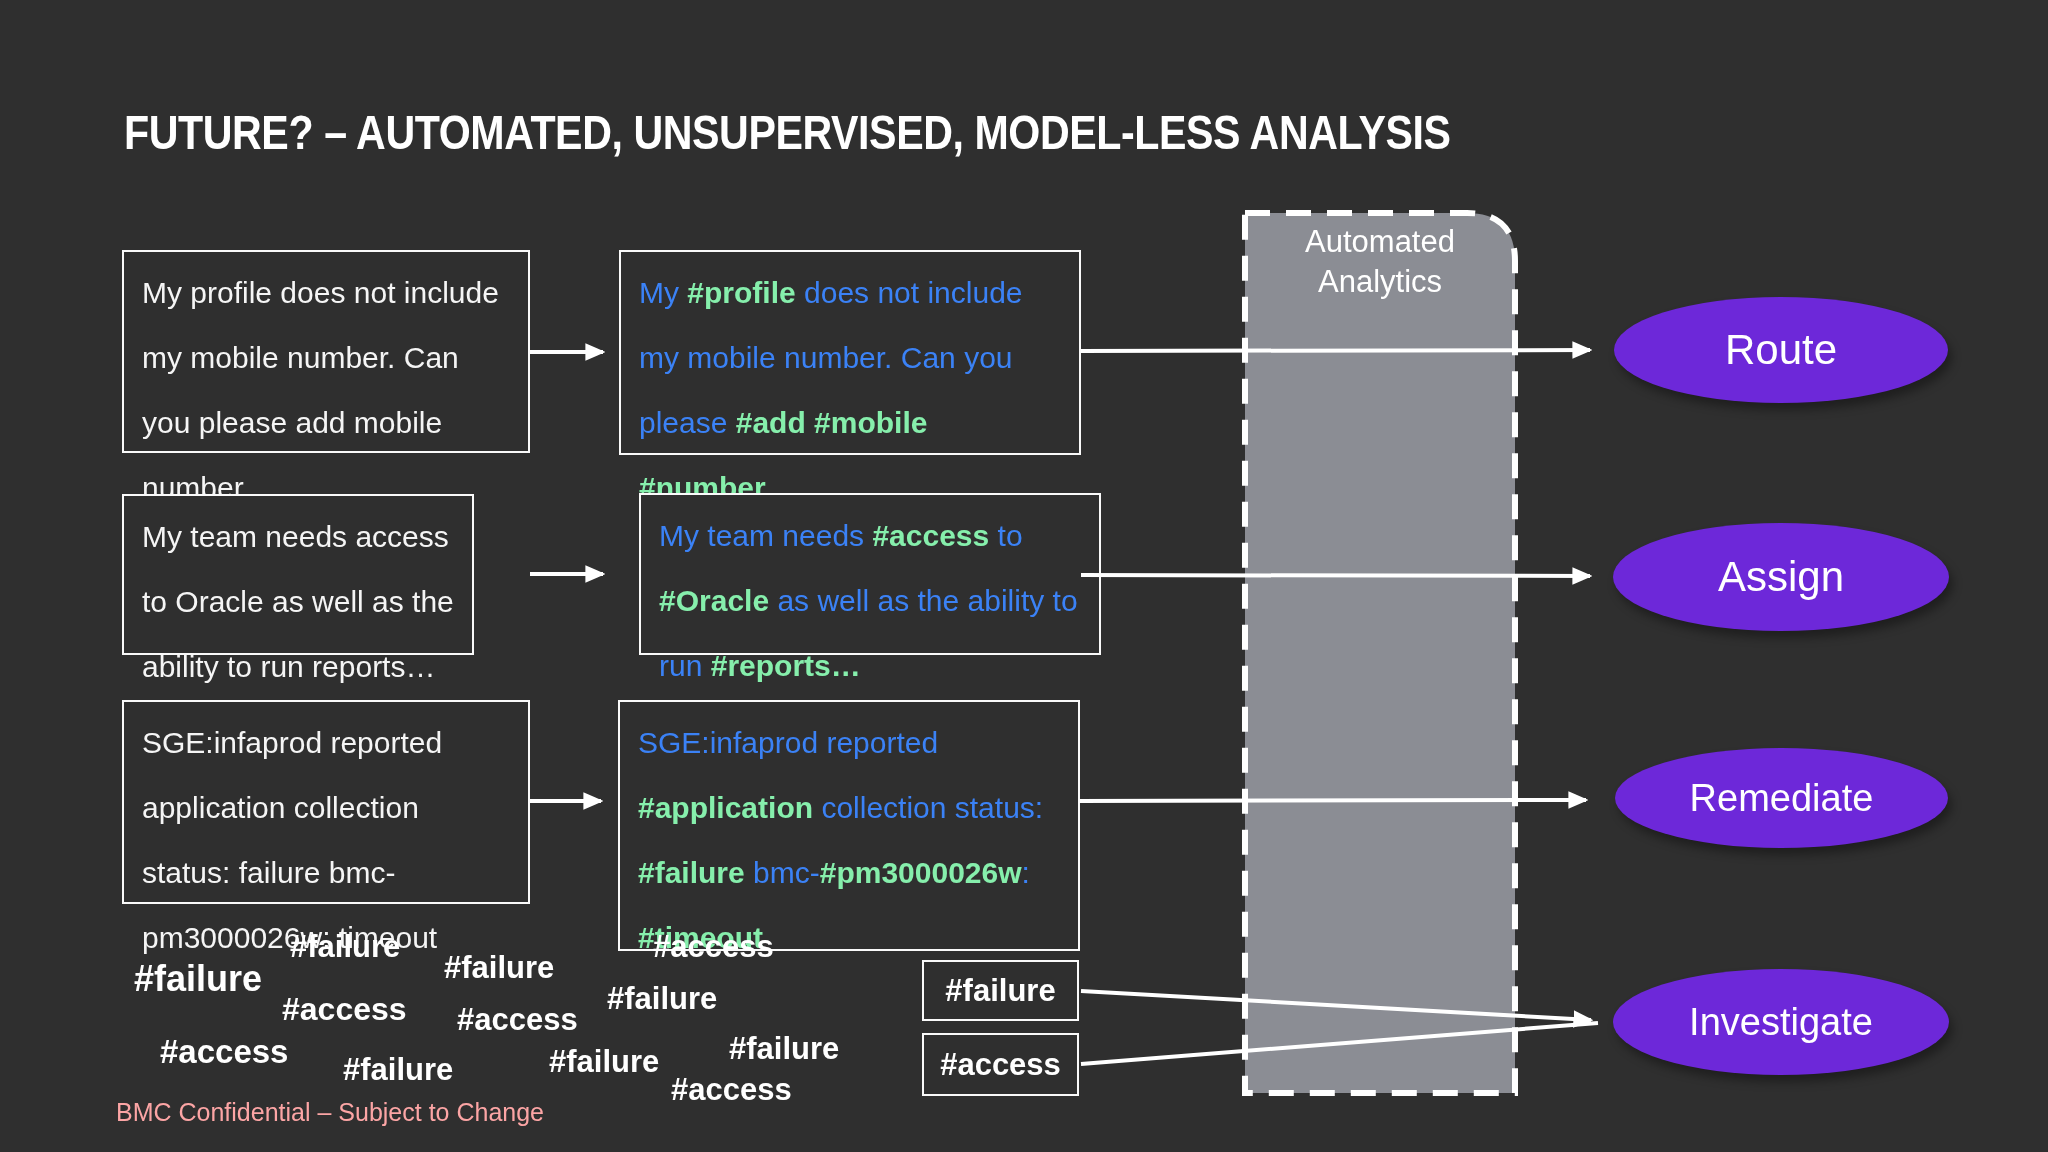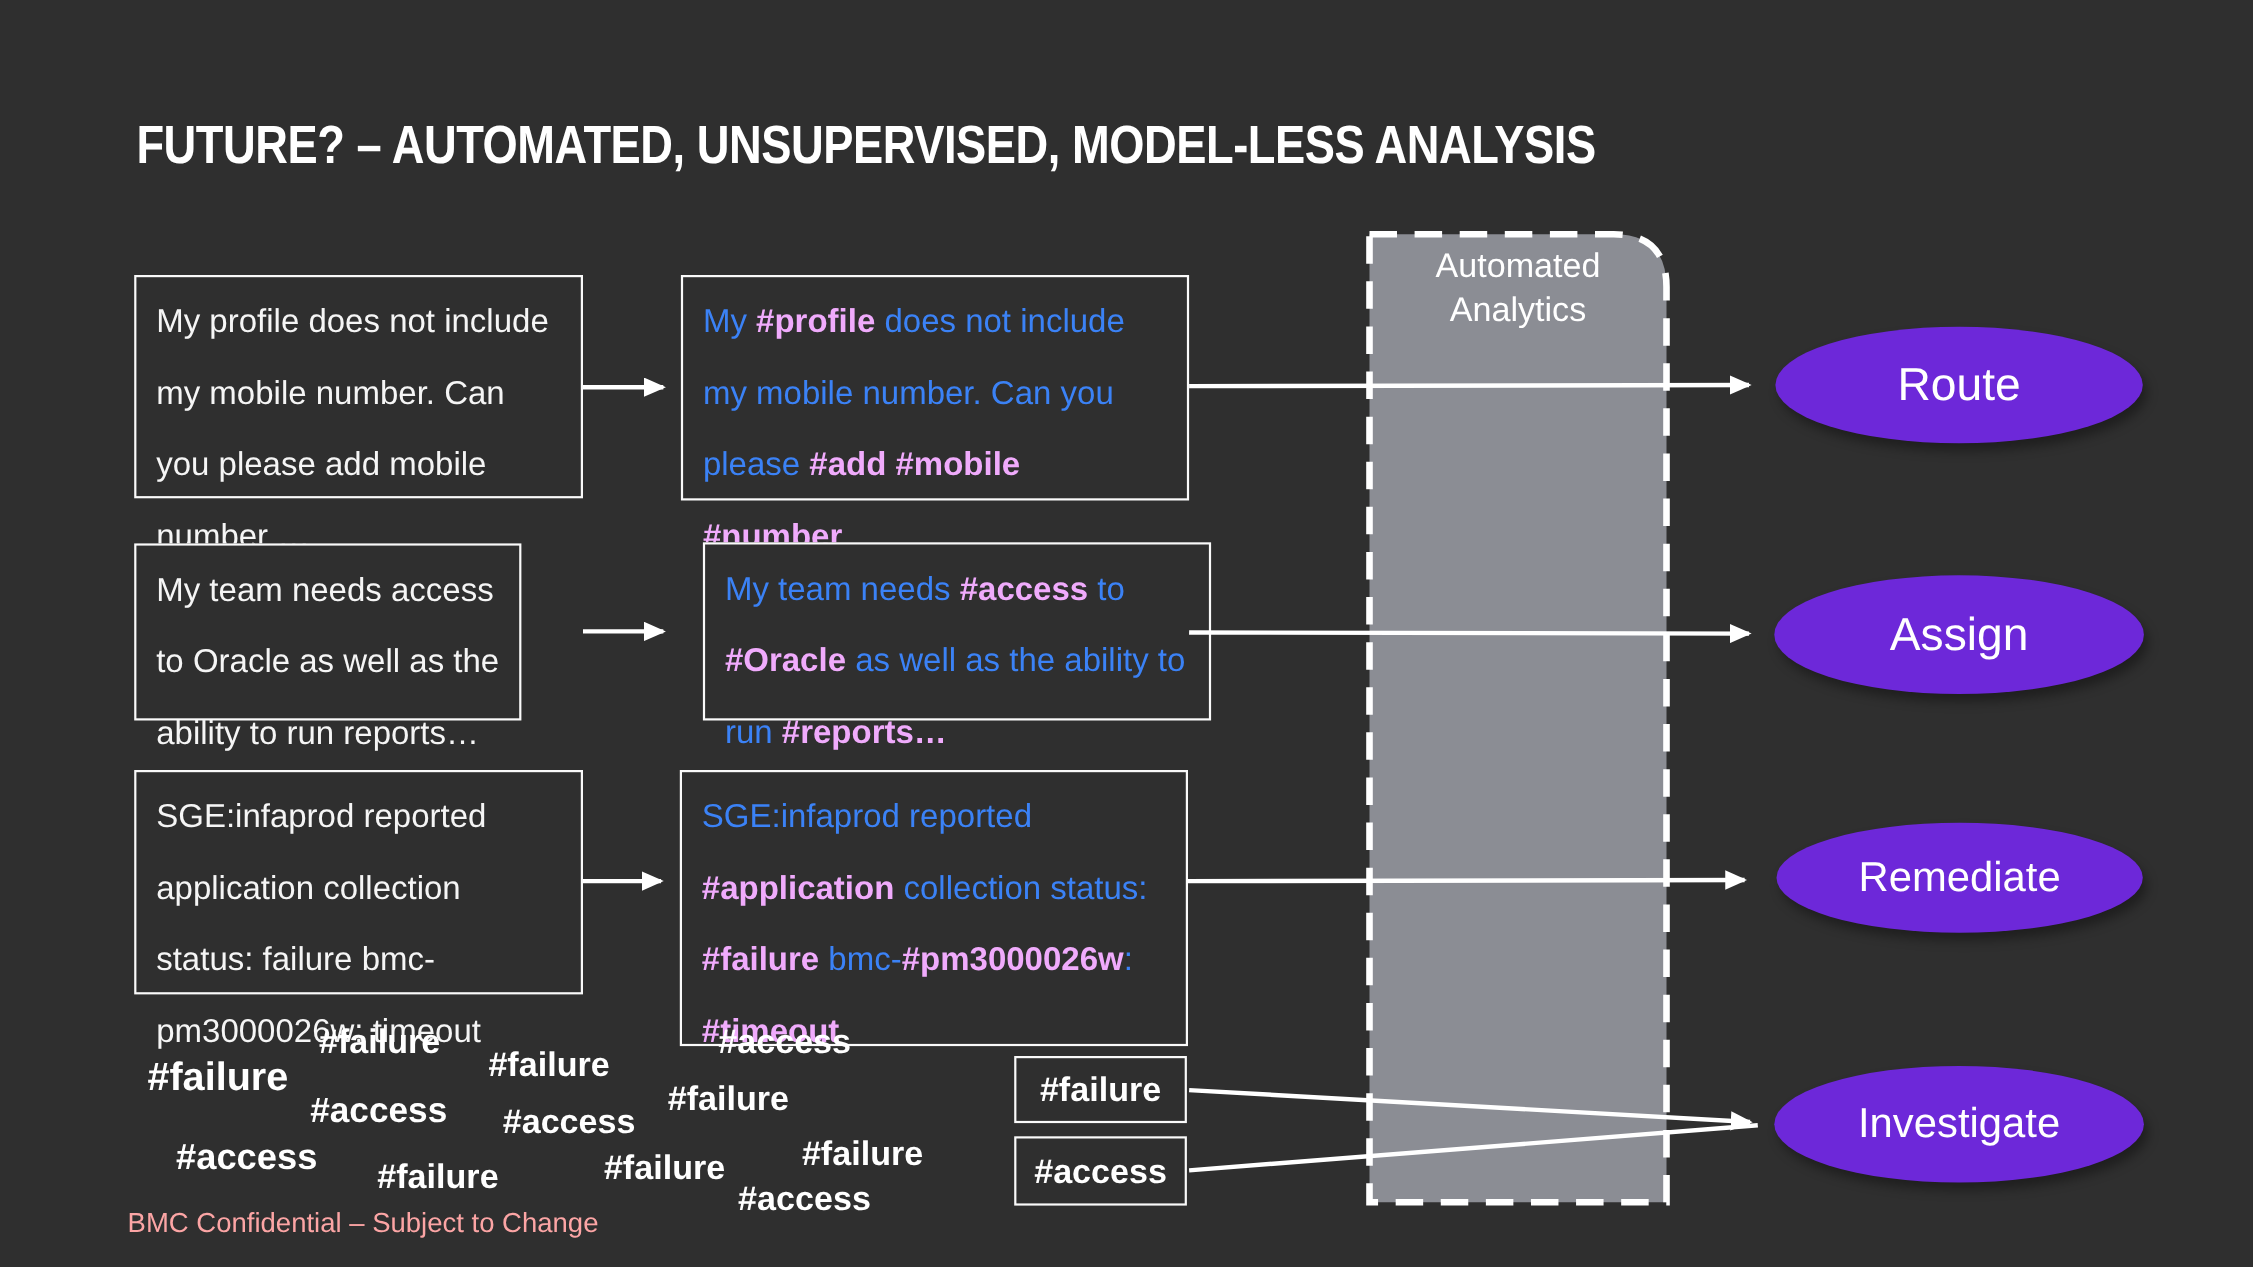--- a/index.html
+++ b/index.html
@@ -18,21 +18,21 @@
     font-size:30px;line-height:65px;padding:8px 18px;color:#f5f5f5;z-index:1;
     background:#2f2f2f;
   }
   #box1{left:122px;top:250px;width:408px;height:203px;}
   #mbox1{left:619px;top:250px;width:462px;height:205px;}
   #box2{left:122px;top:494px;width:352px;height:161px;}
   #mbox2{left:619px;top:493px;width:462px;height:162px;margin-left:20px;}
   #box3{left:122px;top:700px;width:408px;height:204px;}
   #mbox3{left:618px;top:700px;width:462px;height:251px;}
   .dim{color:#3b82f6;}
-  .tag{color:#f0abfc;font-weight:700;}
+  .tag{color:#86efac;font-weight:700;}
   .panel-label{
     position:absolute;left:1245px;top:222px;width:270px;text-align:center;
     font-size:31px;line-height:40px;z-index:3;color:#ffffff;
   }
   svg.overlay{position:absolute;left:0;top:0;z-index:2;}
   .ellipse{
     position:absolute;background:#6d28d9;border-radius:50%;
     display:flex;align-items:center;justify-content:center;
     font-weight:400;color:#ffffff;z-index:4;
     box-shadow:4px 7px 10px rgba(0,0,0,0.35);

